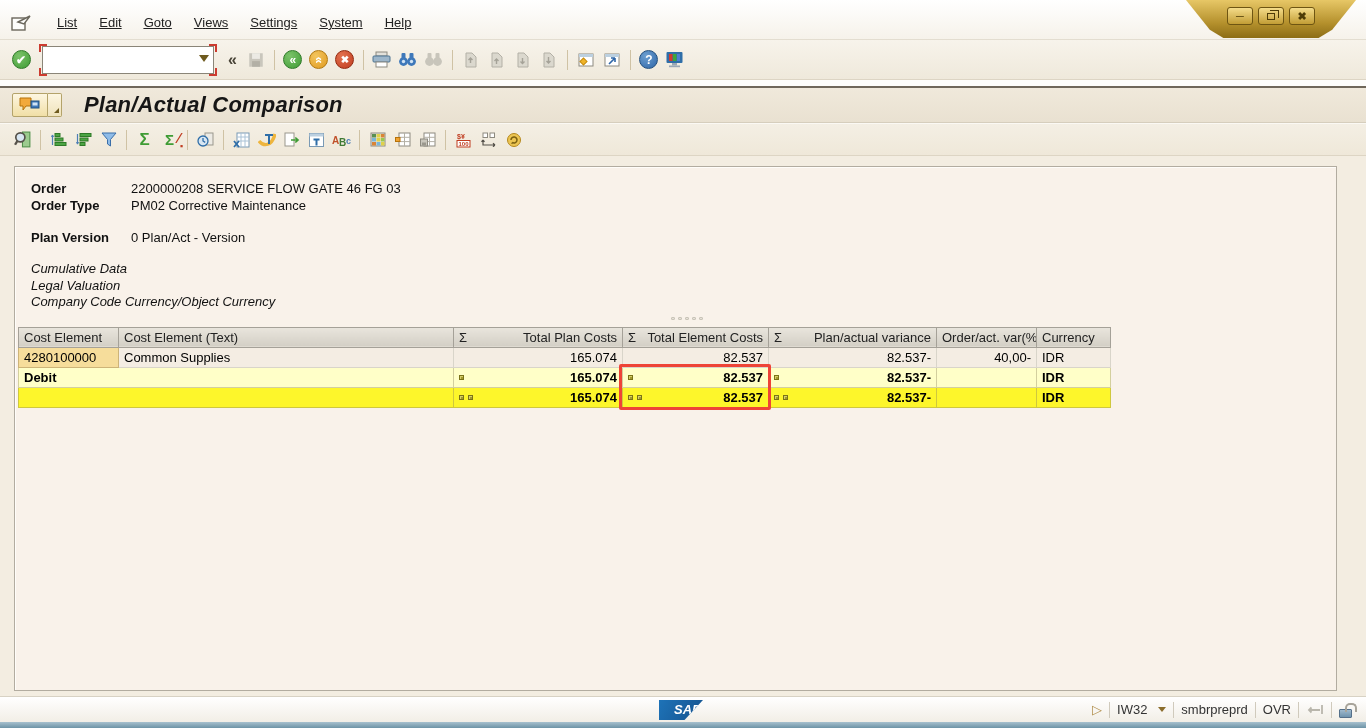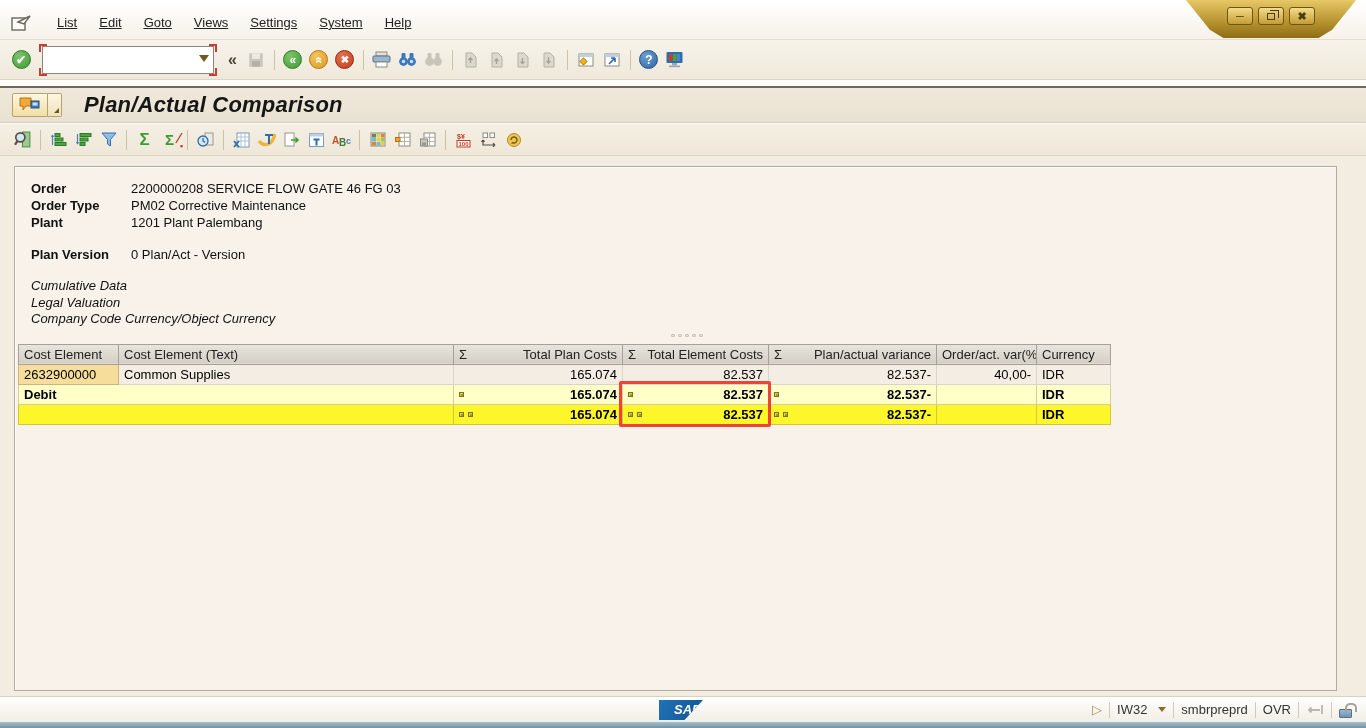--- a/index.html
+++ b/index.html
@@ -413,24 +413,20 @@
 <div class="panel">
   <div class="info">
     <div class="info-row">
       <span class="info-label">Order</span>
       <span>2200000208 SERVICE FLOW GATE 46 FG 03</span>
     </div>
     <div class="info-row">
       <span class="info-label">Order Type</span>
       <span>PM02 Corrective Maintenance</span>
     </div>
-    <div class="info-row">
-      <span class="info-label">Plant</span>
-      <span>1201 Plant Palembang</span>
-    </div>
     <div class="info-row pv-row">
       <span class="info-label">Plan Version</span>
       <span>0 Plan/Act - Version</span>
     </div>
     <div class="notes">
       <div>Cumulative Data</div>
       <div>Legal Valuation</div>
       <div>Company Code Currency/Object Currency</div>
     </div>
   </div>
@@ -475,21 +471,21 @@
             <span>Σ</span>
             <span>Plan/actual variance</span>
               </div>
             </th>
           <th>Order/act. var(%)</th>
           <th>Currency</th>
         </tr>
       </thead>
       <tbody>
         <tr class="r-data">
-          <td class="key">2632900000</td>
+          <td class="key">4280100000</td>
           <td>Common Supplies</td>
           <td class="num">165.074</td>
           <td class="num">82.537</td>
           <td class="num">82.537-</td>
           <td class="num">40,00-</td>
           <td>IDR</td>
         </tr>
         <tr class="r-debit">
           <td colspan="2">Debit</td>
           <td>

